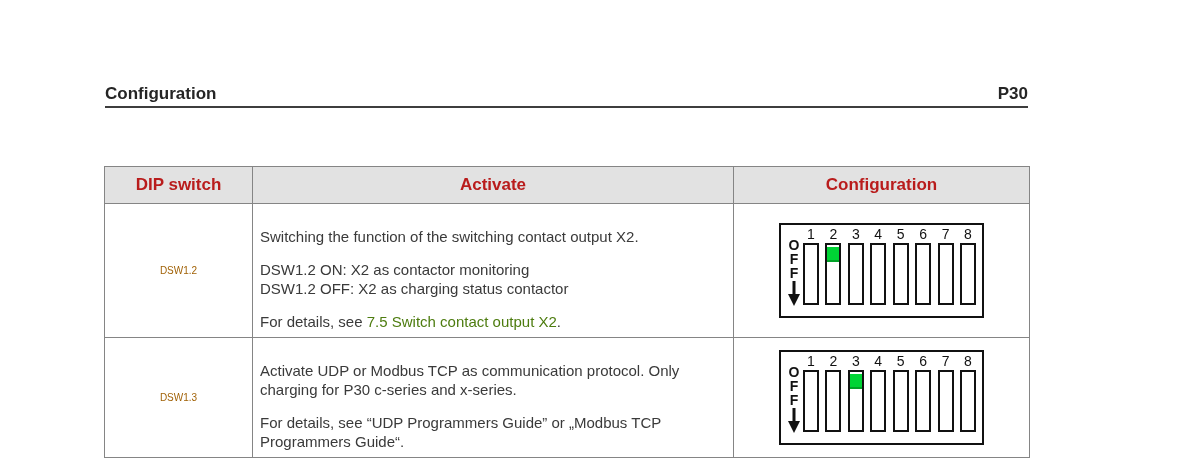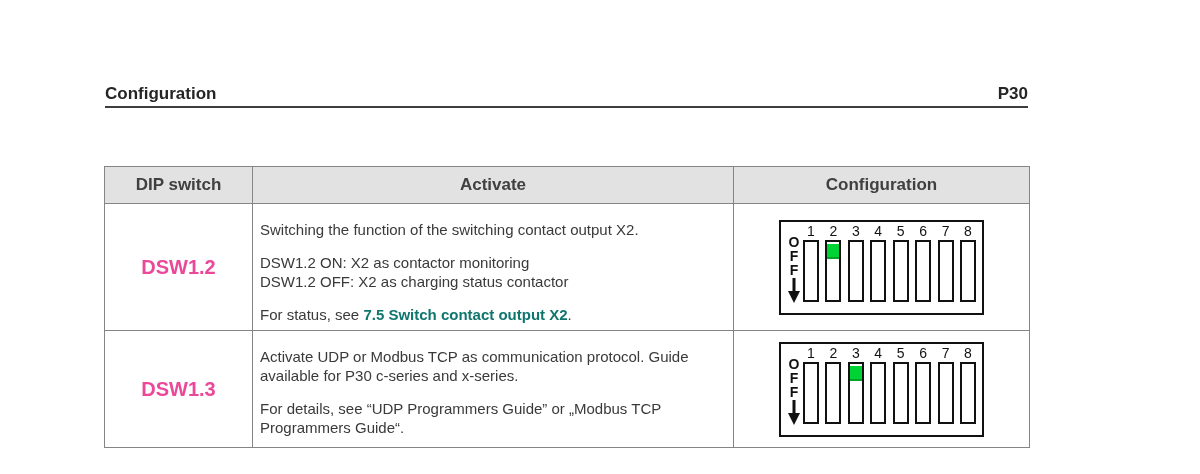--- a/index.html
+++ b/index.html
@@ -34,43 +34,43 @@
     table-layout: fixed;
   }
   .dip-table th, .dip-table td {
     border: 1px solid #858585;
   }
   .dip-table th {
     background: #e2e2e2;
     height: 37px;
     font-size: 17px;
     font-weight: bold;
-    color: #404040;
+    color: #b91c1c;
     text-align: center;
     vertical-align: middle;
   }
   td.cell-dsw {
-    font-size: 20px;
-    font-weight: bold;
-    color: #ec4899;
+    font-size: 10px;
+    font-weight: normal;
+    color: #a16207;
     text-align: center;
     vertical-align: middle;
   }
   td.cell-func {
     font-size: 15px;
     line-height: 19px;
     vertical-align: top;
-    padding: 16px 8px 6px 7px;
+    padding: 23px 8px 6px 7px;
     color: #3a3a3a;
   }
   td.cell-func p { margin: 0 0 14px 0; }
   td.cell-func p:last-child { margin-bottom: 0; }
   tr.row-1 { height: 118px; }
   tr.row-2 { height: 117px; }
-  a.xref { color: #0f766e; text-decoration: none; cursor: pointer; font-weight: bold; }
+  a.xref { color: #4d7c0f; text-decoration: none; cursor: pointer; }
 
   td.cell-illus {
     text-align: center;
     vertical-align: middle;
   }
 
   
   .dip-box {
     display: inline-flex;
     width: 205px; height: 95px;
@@ -141,21 +141,21 @@
     <tbody>
       <tr class="row-1">
         <td class="cell-dsw">DSW1.2</td>
         <td class="cell-func">
           <p>Switching the function of the switching contact output X2.</p>
           <p class="hardlines">
             </p>
             <div>DSW1.2 ON: X2 as contactor monitoring</div>
             <div>DSW1.2 OFF: X2 as charging status contactor</div>
           <p></p>
-          <p><span>For status, see </span><a class="xref">7.5 Switch contact output X2</a><span>.</span></p>
+          <p><span>For details, see </span><a class="xref">7.5 Switch contact output X2</a><span>.</span></p>
         </td>
         <td class="cell-illus">
           <div class="dip-box">
               <div class="dip-off">
                 <span>O</span>
                 <span>F</span>
                 <span>F</span>
                 <svg class="dip-arrow" width="12" height="25" viewBox="0 0 12 25">
                   <rect x="4.5" y="0" width="3" height="14" fill="#111"></rect>
                   <polygon points="0,13 12,13 6,25" fill="#111"></polygon>
@@ -196,21 +196,21 @@
                   <div class="dip-num">8</div>
                   <div class="dip-slot"></div>
                 </div>
               </div>
             </div>
         </td>
       </tr>
       <tr class="row-2">
         <td class="cell-dsw">DSW1.3</td>
         <td class="cell-func">
-          <p>Activate UDP or Modbus TCP as communication protocol. Guide available for P30 c-series and x-series.</p>
+          <p>Activate UDP or Modbus TCP as communication protocol. Only charging for P30 c-series and x-series.</p>
           <p>For details, see “UDP Programmers Guide” or „Modbus TCP Programmers Guide“.</p>
         </td>
         <td class="cell-illus">
           <div class="dip-box">
               <div class="dip-off">
                 <span>O</span>
                 <span>F</span>
                 <span>F</span>
                 <svg class="dip-arrow" width="12" height="25" viewBox="0 0 12 25">
                   <rect x="4.5" y="0" width="3" height="14" fill="#111"></rect>

